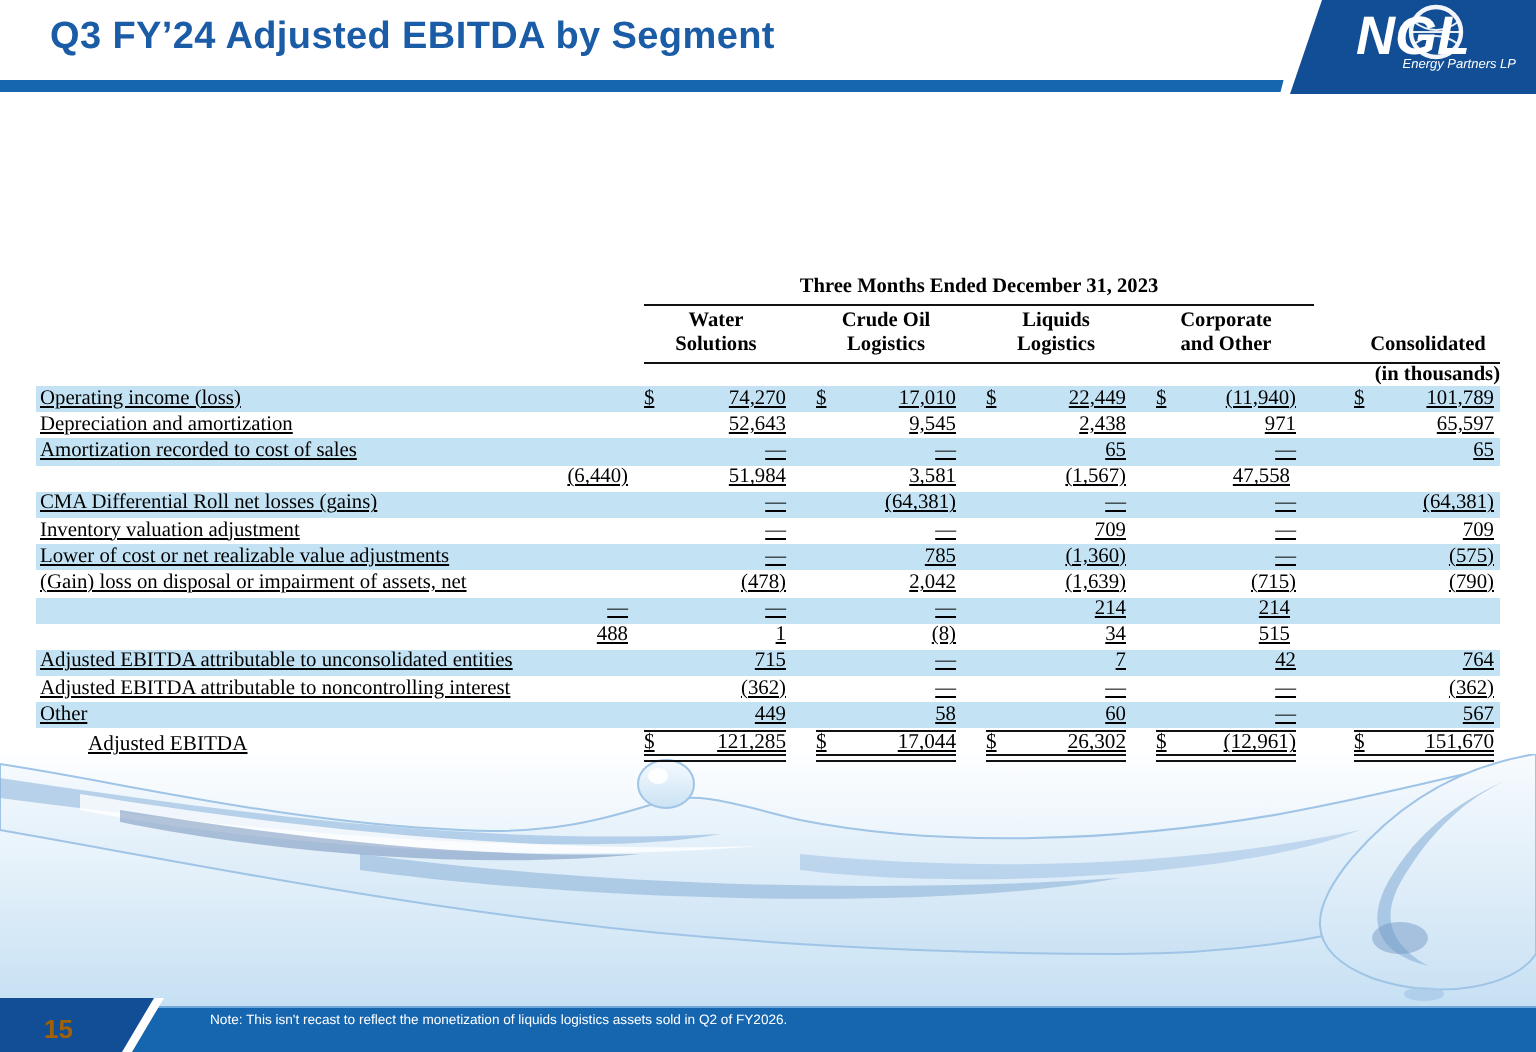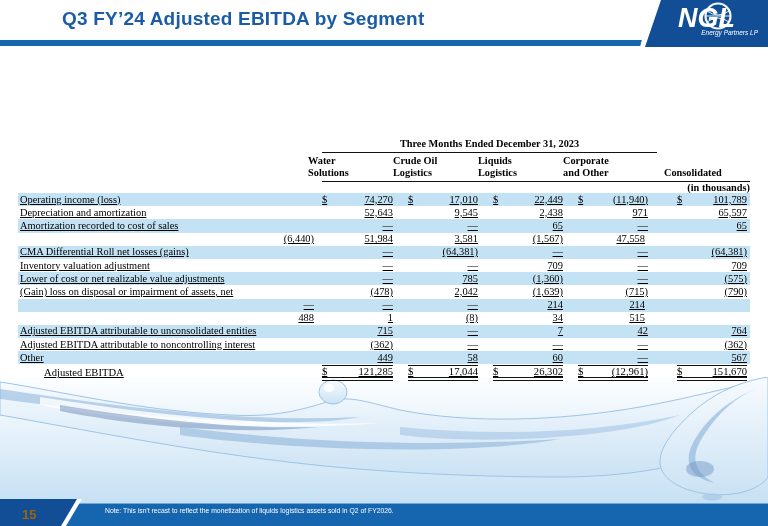--- a/index.html
+++ b/index.html
@@ -7,21 +7,21 @@
     position:relative; width:768px; height:526px; margin:0 auto;
     background:#fff; overflow:hidden;
     font-family:"Liberation Serif", serif;
   }
 
   
   .page-title {
     position:absolute; left:25px; top:8px;
     font-family:"Liberation Sans", sans-serif;
     font-size:19px; font-weight:bold; color:var(--title-blue);
-    letter-spacing:.2px; white-space:nowrap;margin-left:37px;
+    letter-spacing:.2px; white-space:nowrap;
   }
   .title-rule {
     position:absolute; left:0; top:40px; width:768px; height:6px;
     background:var(--accent);
   }
   .logo-backing {
     position:absolute; top:0; right:0; width:128px; height:47px;
     background:#fff;
     clip-path:polygon(12px 0, 100% 0, 100% 100%, 0 100%);
   }
@@ -47,21 +47,21 @@
   .span-text {
     position:absolute; left:304px; width:335px; top:0;
     text-align:center; font-size:10.3px; white-space:nowrap;
   }
   .span-line {
     position:absolute; left:304px; width:335px; top:13.5px; height:1.5px; background:#111;
   }
   .col-head {
     position:absolute; top:15px; height:26px; width:100px;
     display:flex; flex-direction:column; justify-content:flex-end;
-    text-align:left; font-size:10.3px; line-height:12px; white-space:nowrap;
+    text-align:center; font-size:10.3px; line-height:12px; white-space:nowrap;
   }
   .ch1{left:290px}.ch2{left:375px}.ch3{left:460px}.ch4{left:545px}.ch5{left:646px}
   .head-line2 {
     position:absolute; left:304px; right:0; top:42.5px; height:1.5px; background:#111;
   }
   .units {
     position:absolute; left:304px; right:0; top:44px;
     text-align:right; font-size:10.3px;
   }
 

